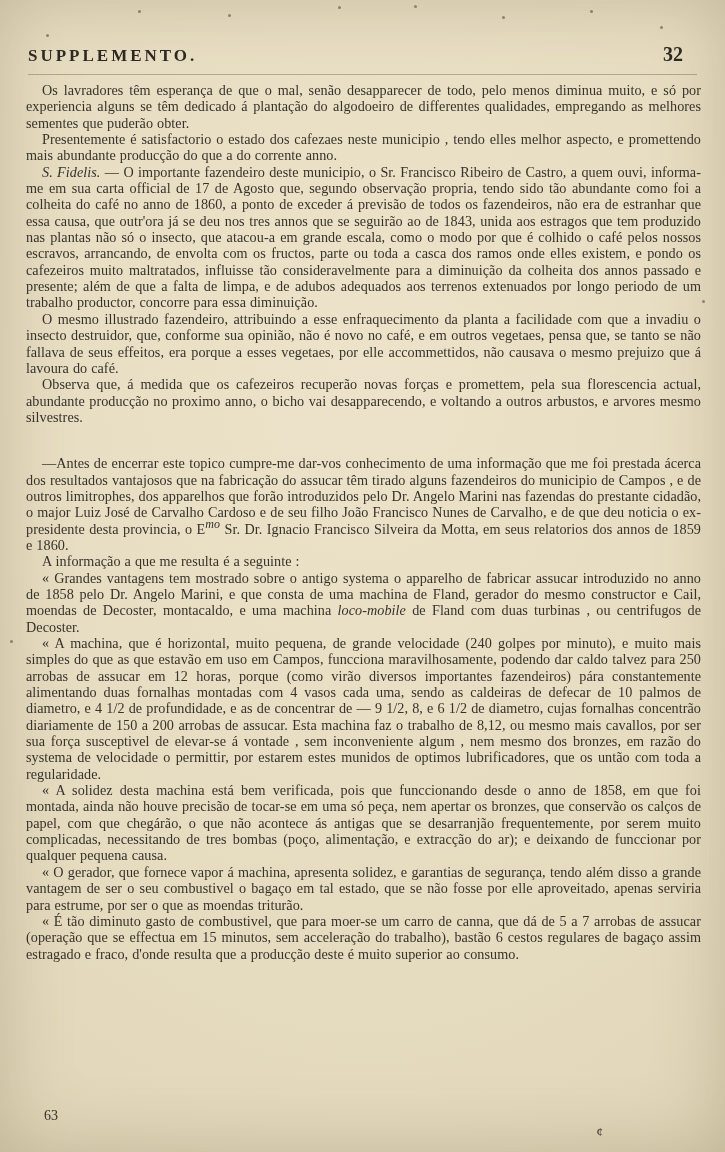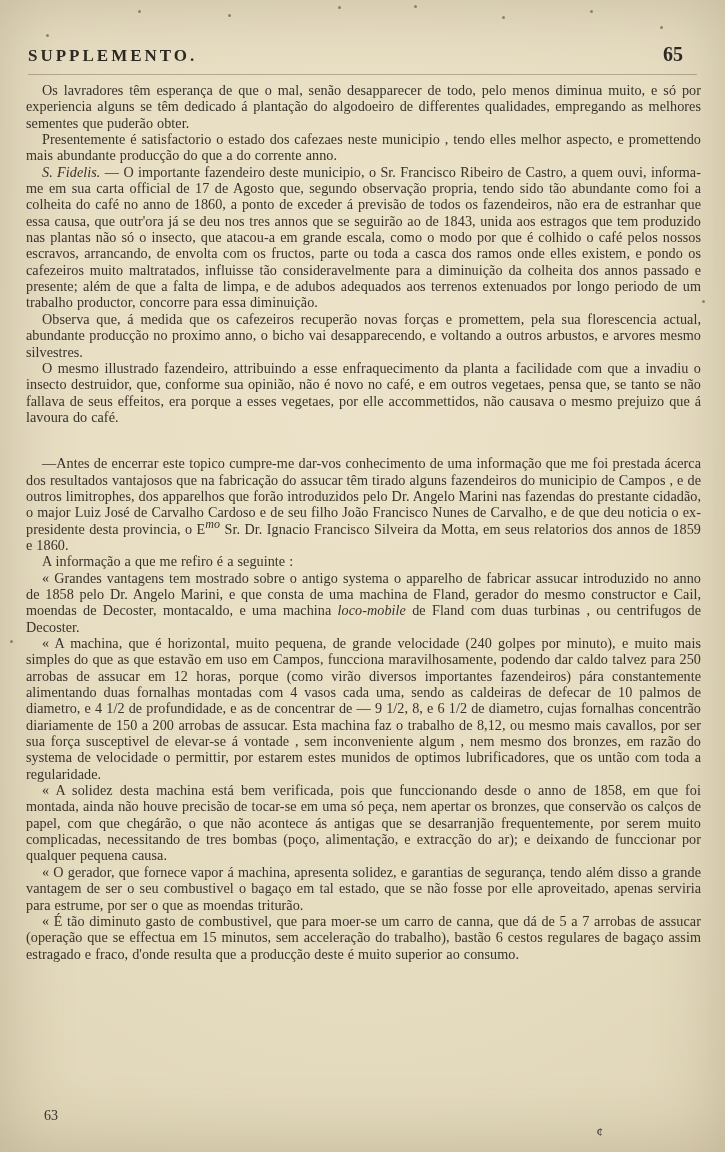--- a/index.html
+++ b/index.html
@@ -84,32 +84,32 @@
   <span class="speck" style="left:414px; top:5px;"></span>
   <span class="speck" style="left:502px; top:16px;"></span>
   <span class="speck" style="left:590px; top:10px;"></span>
   <span class="speck" style="left:660px; top:26px;"></span>
   <span class="speck" style="left:46px;  top:34px;"></span>
   <span class="speck" style="left:702px; top:300px;"></span>
   <span class="speck" style="left:10px;  top:640px;"></span>
 
   <div class="header">
     <span class="header-title">SUPPLEMENTO.</span>
-    <span class="page-number">65</span>
+    <span class="page-number">32</span>
   </div>
   <div class="header-rule"></div>
 
   <main class="body-text">
     <p>Os lavradores têm esperança de que o mal, senão desapparecer de todo, pelo menos diminua muito, e só por experiencia alguns se têm dedicado á plantação do algodoeiro de differentes qualidades, empregando as melhores sementes que puderão obter.</p>
     <p>Presentemente é satisfactorio o estado dos cafezaes neste municipio , tendo elles melhor aspecto, e promettendo mais abundante producção do que a do corrente anno.</p>
     <p><i>S. Fidelis.</i><span> — O importante fazendeiro deste municipio, o Sr. Francisco Ribeiro de Castro, a quem ouvi, informa-me em sua carta official de 17 de Agosto que, segundo observação propria, tendo sido tão abundante como foi a colheita do café no anno de 1860, a ponto de exceder á previsão de todos os fazendeiros, não era de estranhar que essa causa, que outr'ora já se deu nos tres annos que se seguirão ao de 1843, unida aos estragos que tem produzido nas plantas não só o insecto, que atacou-a em grande escala, como o modo por que é colhido o café pelos nossos escravos, arrancando, de envolta com os fructos, parte ou toda a casca dos ramos onde elles existem, e pondo os cafezeiros muito maltratados, influisse tão consideravelmente para a diminuição da colheita dos annos passado e presente; além de que a falta de limpa, e de adubos adequados aos terrenos extenuados por longo periodo de um trabalho productor, concorre para essa diminuição.</span></p>
+    <p>O mesmo illustrado fazendeiro, attribuindo a esse enfraquecimento da planta a facilidade com que a invadiu o insecto destruidor, que, conforme sua opinião, não é novo no café, e em outros vegetaes, pensa que, se tanto se não fallava de seus effeitos, era porque a esses vegetaes, por elle accommettidos, não causava o mesmo prejuizo que á lavoura do café.</p>
     <p>Observa que, á medida que os cafezeiros recuperão novas forças e promettem, pela sua florescencia actual, abundante producção no proximo anno, o bicho vai desapparecendo, e voltando a outros arbustos, e arvores mesmo silvestres.</p>
-    <p>O mesmo illustrado fazendeiro, attribuindo a esse enfraquecimento da planta a facilidade com que a invadiu o insecto destruidor, que, conforme sua opinião, não é novo no café, e em outros vegetaes, pensa que, se tanto se não fallava de seus effeitos, era porque a esses vegetaes, por elle accommettidos, não causava o mesmo prejuizo que á lavoura do café.</p>
     <p class="section-gap"><span>—Antes de encerrar este topico cumpre-me dar-vos conhecimento de uma informação que me foi prestada ácerca dos resultados vantajosos que na fabricação do assucar têm tirado alguns fazendeiros do municipio de Campos , e de outros limitrophes, dos apparelhos que forão introduzidos pelo Dr. Angelo Marini nas fazendas do prestante cidadão, o major Luiz José de Carvalho Cardoso e de seu filho João Francisco Nunes de Carvalho, e de que deu noticia o ex-presidente desta provincia, o E</span><sup>mo</sup><span> Sr. Dr. Ignacio Francisco Silveira da Motta, em seus relatorios dos annos de 1859 e 1860.</span></p>
-    <p>A informação a que me refiro é a seguinte :</p>
+    <p>A informação a que me resulta é a seguinte :</p>
     <p><span>« Grandes vantagens tem mostrado sobre o antigo systema o apparelho de fabricar assucar introduzido no anno de 1858 pelo Dr. Angelo Marini, e que consta de uma machina de Fland, gerador do mesmo constructor e Cail, moendas de Decoster, montacaldo, e uma machina </span><i>loco-mobile</i><span> de Fland com duas turbinas , ou centrifugos de Decoster.</span></p>
     <p>« A machina, que é horizontal, muito pequena, de grande velocidade (240 golpes por minuto), e muito mais simples do que as que estavão em uso em Campos, funcciona maravilhosamente, podendo dar caldo talvez para 250 arrobas de assucar em 12 horas, porque (como virão diversos importantes fazendeiros) pára constantemente alimentando duas fornalhas montadas com 4 vasos cada uma, sendo as caldeiras de defecar de 10 palmos de diametro, e 4 1/2 de profundidade, e as de concentrar de — 9 1/2, 8, e 6 1/2 de diametro, cujas fornalhas concentrão diariamente de 150 a 200 arrobas de assucar. Esta machina faz o trabalho de 8,12, ou mesmo mais cavallos, por ser sua força susceptivel de elevar-se á vontade , sem inconveniente algum , nem mesmo dos bronzes, em razão do systema de velocidade o permittir, por estarem estes munidos de optimos lubrificadores, que os untão com toda a regularidade.</p>
     <p>« A solidez desta machina está bem verificada, pois que funccionando desde o anno de 1858, em que foi montada, ainda não houve precisão de tocar-se em uma só peça, nem apertar os bronzes, que conservão os calços de papel, com que chegárão, o que não acontece ás antigas que se desarranjão frequentemente, por serem muito complicadas, necessitando de tres bombas (poço, alimentação, e extracção do ar); e deixando de funccionar por qualquer pequena causa.</p>
     <p>« O gerador, que fornece vapor á machina, apresenta solidez, e garantias de segurança, tendo além disso a grande vantagem de ser o seu combustivel o bagaço em tal estado, que se não fosse por elle aproveitado, apenas serviria para estrume, por ser o que as moendas triturão.</p>
     <p>« É tão diminuto gasto de combustivel, que para moer-se um carro de canna, que dá de 5 a 7 arrobas de assucar (operação que se effectua em 15 minutos, sem acceleração do trabalho), bastão 6 cestos regulares de bagaço assim estragado e fraco, d'onde resulta que a producção deste é muito superior ao consumo.</p>
   </main>
 
   <div class="sig-mark">63</div>
   <div class="footer-mark">¢</div>
 

